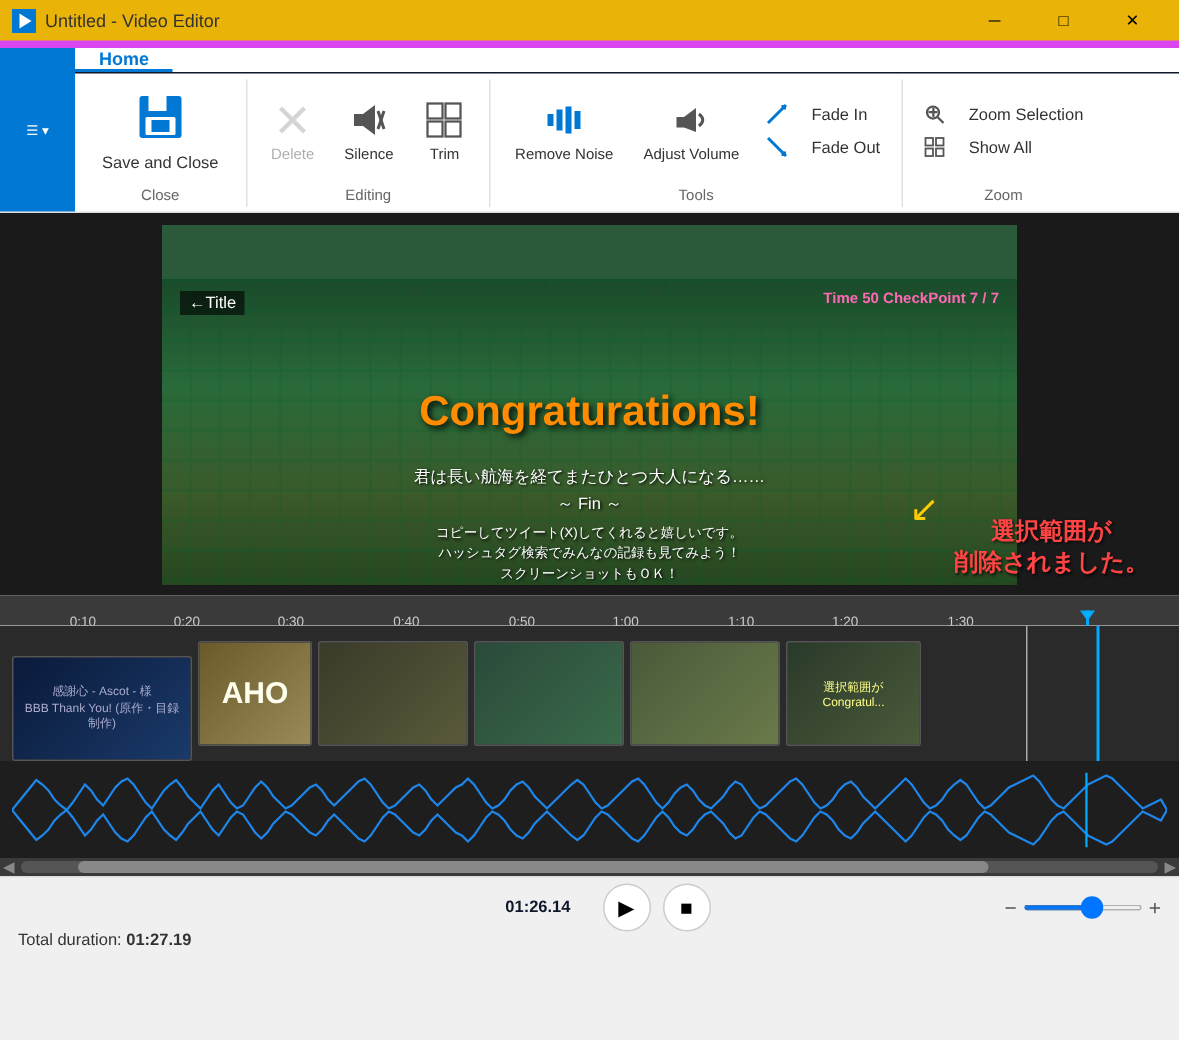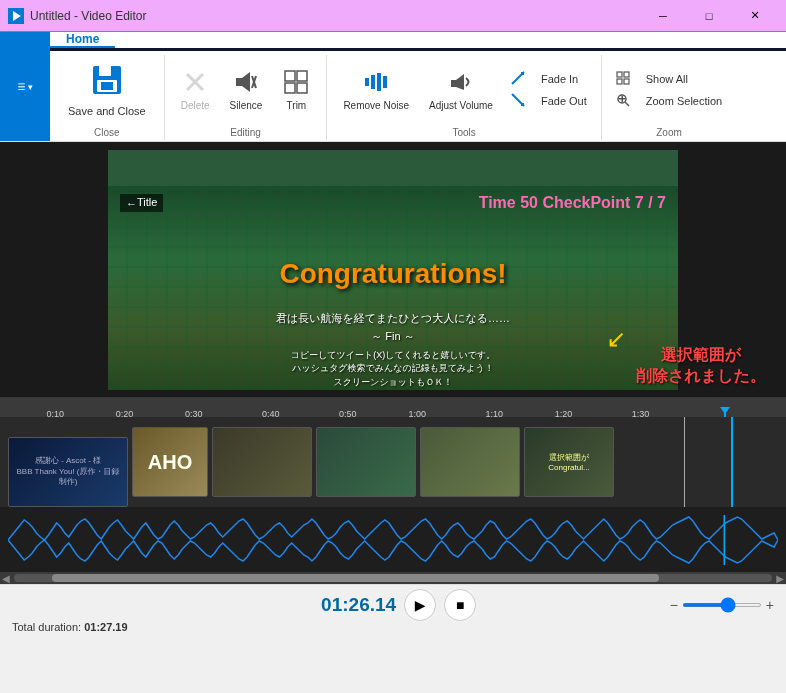--- a/index.html
+++ b/index.html
@@ -1,39 +1,39 @@
 <!DOCTYPE html>
 <html><head>
   <meta charset="utf-8">
   <style>
     * { box-sizing: border-box; margin: 0; padding: 0; }
     body { font-family: 'Segoe UI', Arial, sans-serif; font-size: 12px; background: #f0f0f0; width: 786px; height: 693px; overflow: hidden; }
 
     
     .title-bar {
       display: flex; align-items: center; justify-content: space-between;
-      background: #f0abfc; height: 32px; padding: 0 8px;
-      border-bottom: 1px solid #d946ef;
+      background: #eab308; height: 32px; padding: 0 8px;
+      border-bottom: 5px solid #d946ef;
     }
     .title-bar-left { display: flex; align-items: center; gap: 6px; }
     .title-bar-icon { width: 16px; height: 16px; background: #0078d4; display: flex; align-items: center; justify-content: center; color: white; font-size: 10px; }
     .title-bar-text { font-size: 12px; color: #333; }
     .title-bar-controls { display: flex; gap: 0; }
     .title-ctrl-btn {
       width: 46px; height: 32px; border: none; background: transparent;
       cursor: pointer; font-size: 11px; display: flex; align-items: center; justify-content: center;
     }
 
     
     .ribbon { background: #fff; border-bottom: 1px solid #ddd; display: flex; align-items: stretch; height: 110px; }
     .ribbon-quick { width: 50px; background: #0078d4; display: flex; flex-direction: column; align-items: center; justify-content: center; gap: 2px; padding: 4px; }
     .ribbon-quick .qbtn { color: white; font-size: 9px; text-align: center; cursor: pointer; padding: 2px; border-radius: 2px; }
 
     .ribbon-tabs { display: flex; flex-direction: column; flex: 1; }
-    .ribbon-tab-bar { display: flex; height: 26px; border-bottom: 3px solid #0f172a; }
+    .ribbon-tab-bar { display: flex; height: 26px; border-bottom: 1px solid #0f172a; }
     .ribbon-tab {
       padding: 0 16px; display: flex; align-items: center; font-size: 12px;
       border-bottom: 2px solid transparent; cursor: pointer; color: #555;
     }
     .ribbon-tab.active { border-bottom-color: #0078d4; color: #0078d4; font-weight: 600; }
     .ribbon-content { display: flex; align-items: stretch; flex: 1; padding: 4px 0; }
 
     .ribbon-group {
       display: flex; flex-direction: column; align-items: center;
       border-right: 1px solid #e0e0e0; padding: 0 8px; min-width: 60px;
@@ -114,21 +114,21 @@
     
     .transport {
       background: #f0f0f0; height: 40px; display: flex; align-items: center;
       justify-content: space-between; padding: 0 12px; border-top: 1px solid #ddd;
     }
     .transport-left { font-size: 11px; color: #333; margin-top: 44px; }
     .transport-center { display: flex; align-items: center; gap: 8px; }
     .transport-right { display: flex; align-items: center; gap: 4px; }
 
     .time-display {
-      font-size: 19px; font-weight: 600; color: #0369a1; min-width: 70px; text-align: center;
+      font-size: 11px; font-weight: 600; color: #0f172a; min-width: 70px; text-align: center;
     }
     .transport-btn {
       width: 32px; height: 32px; border-radius: 50%; border: 1px solid #ccc;
       background: white; cursor: pointer; display: flex; align-items: center; justify-content: center;
       font-size: 14px;
     }
 
     .volume-slider { width: 80px; height: 4px; background: #ccc; border-radius: 2px; cursor: pointer; }
     .vol-icon { font-size: 14px; color: #555; cursor: pointer; }
 
@@ -303,58 +303,58 @@
         </div>
         <div class="ribbon-group-label">Tools</div>
       </div>
 
       <div class="ribbon-group">
         <div class="ribbon-buttons">
           <div class="zoom-group">
             <button class="rbtn-small">
               <span class="icon-s">
                 <svg width="14" height="14" viewBox="0 0 14 14">
+                  <circle cx="6" cy="6" r="4" stroke="#555" stroke-width="1.5" fill="none"></circle>
+                  <line x1="9" y1="9" x2="13" y2="13" stroke="#555" stroke-width="1.5"></line>
+                  <rect x="3" y="5" width="6" height="1.5" fill="#555"></rect>
+                  <rect x="5.5" y="3" width="1.5" height="6" fill="#555"></rect>
+                </svg>
+              </span>
+              <span>Zoom Selection</span>
+            </button>
+            <button class="rbtn-small">
+              <span class="icon-s">
+                <svg width="14" height="14" viewBox="0 0 14 14">
                   <rect x="1" y="1" width="5" height="5" fill="none" stroke="#555" stroke-width="1.2"></rect>
                   <rect x="8" y="1" width="5" height="5" fill="none" stroke="#555" stroke-width="1.2"></rect>
                   <rect x="1" y="8" width="5" height="5" fill="none" stroke="#555" stroke-width="1.2"></rect>
                   <rect x="8" y="8" width="5" height="5" fill="none" stroke="#555" stroke-width="1.2"></rect>
                 </svg>
               </span>
               <span>Show All</span>
             </button>
-            <button class="rbtn-small">
-              <span class="icon-s">
-                <svg width="14" height="14" viewBox="0 0 14 14">
-                  <circle cx="6" cy="6" r="4" stroke="#555" stroke-width="1.5" fill="none"></circle>
-                  <line x1="9" y1="9" x2="13" y2="13" stroke="#555" stroke-width="1.5"></line>
-                  <rect x="3" y="5" width="6" height="1.5" fill="#555"></rect>
-                  <rect x="5.5" y="3" width="1.5" height="6" fill="#555"></rect>
-                </svg>
-              </span>
-              <span>Zoom Selection</span>
-            </button>
           </div>
         </div>
         <div class="ribbon-group-label">Zoom</div>
       </div>
 
     </div>
   </div>
 </div>
 
 <div class="preview-area">
   <div class="video-frame">
 
     <div style="width:100%;height:100%;background:linear-gradient(180deg,#1a4a2a 0%,#2a6a3a 30%,#3a5a2a 60%,#1a3a1a 100%);position:relative;margin-top:36px;">
 
       <div style="position:absolute;top:0;left:0;width:100%;height:100%;opacity:0.6;background:repeating-linear-gradient(0deg,transparent,transparent 18px,rgba(0,100,50,0.3) 18px,rgba(0,100,50,0.3) 20px),repeating-linear-gradient(90deg,transparent,transparent 18px,rgba(0,100,50,0.3) 18px,rgba(0,100,50,0.3) 20px);"></div>
 
       <div class="video-title-bar">
         <span style="background:rgba(0,0,0,0.6);padding:2px 6px;font-size:11px;color:white;">←Title</span>
-        <span style="color:#ff69b4;font-weight:bold;font-size:16px;text-align:right;">Time 50 CheckPoint 7 / 7</span>
+        <span style="color:#ff69b4;font-weight:bold;font-size:10px;text-align:right;">Time 50 CheckPoint 7 / 7</span>
       </div>
 
       <div class="congrats-text">Congraturations!</div>
 
       <div class="sub-text">
         <span>君は長い航海を経てまたひとつ大人になる……</span><br>
         <span>～ Fin ～</span>
       </div>
 
       <div class="body-text" style="white-space:pre-line;">コピーしてツイート(X)してくれると嬉しいです。

